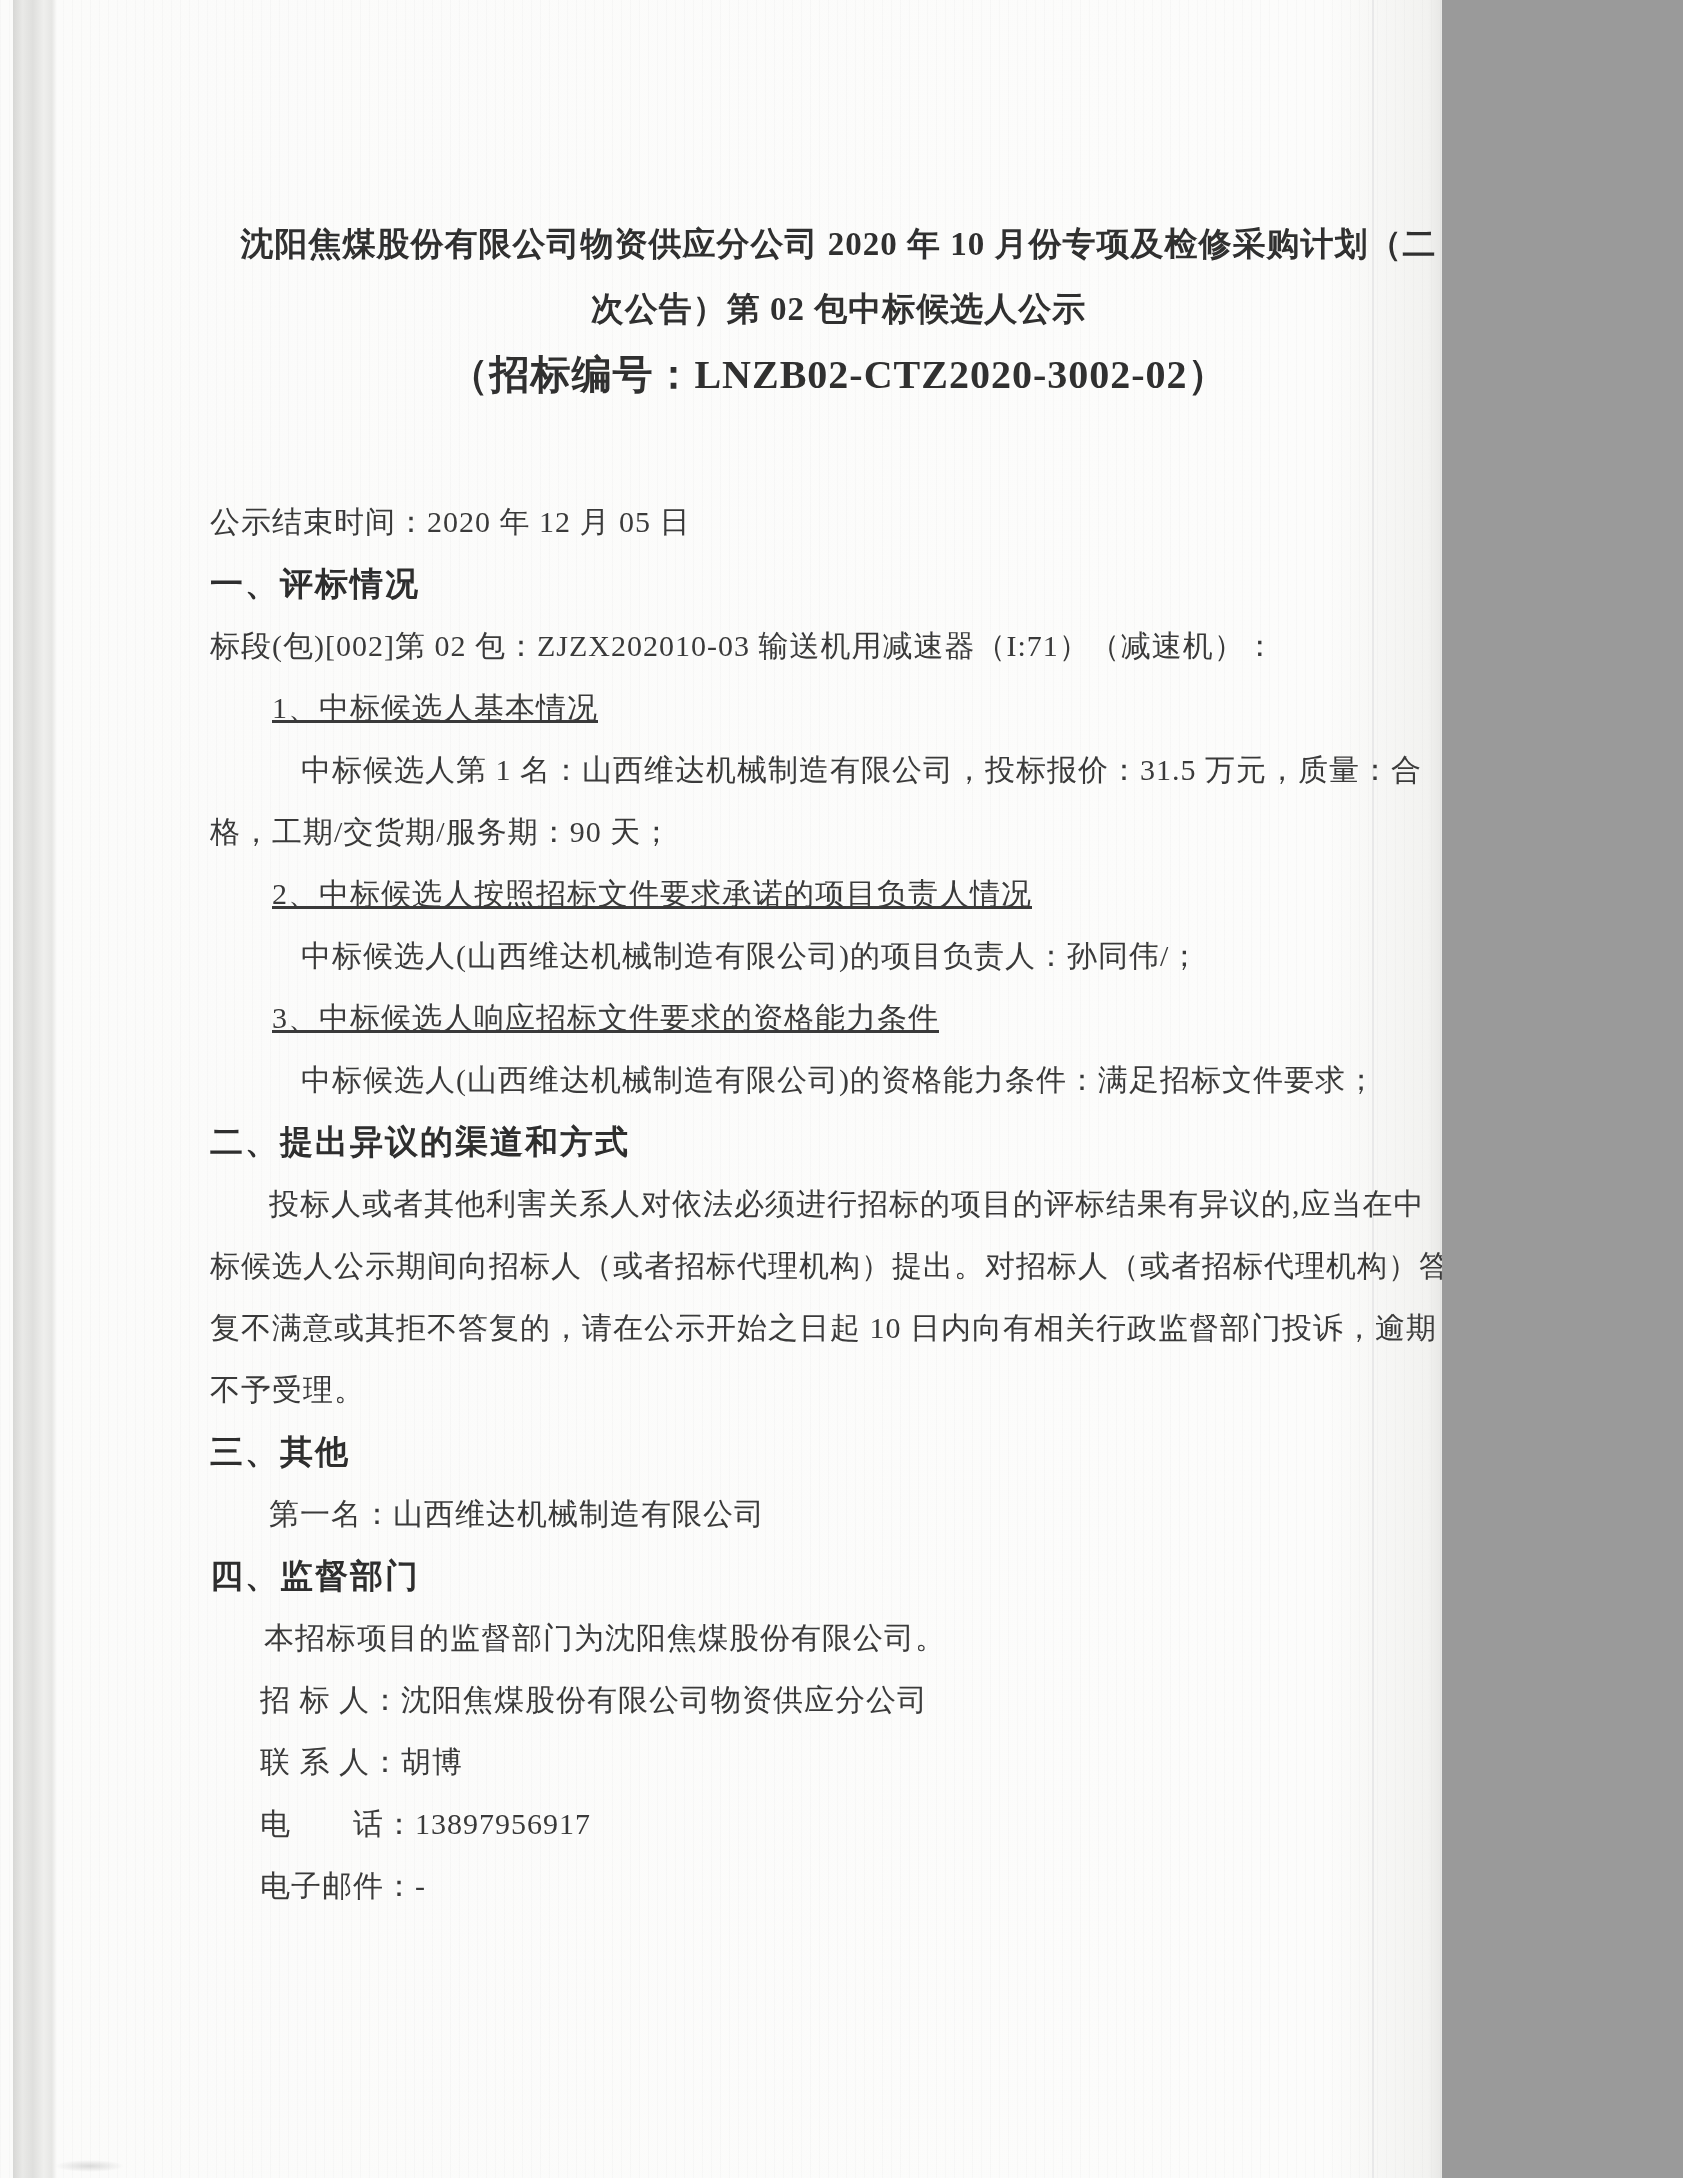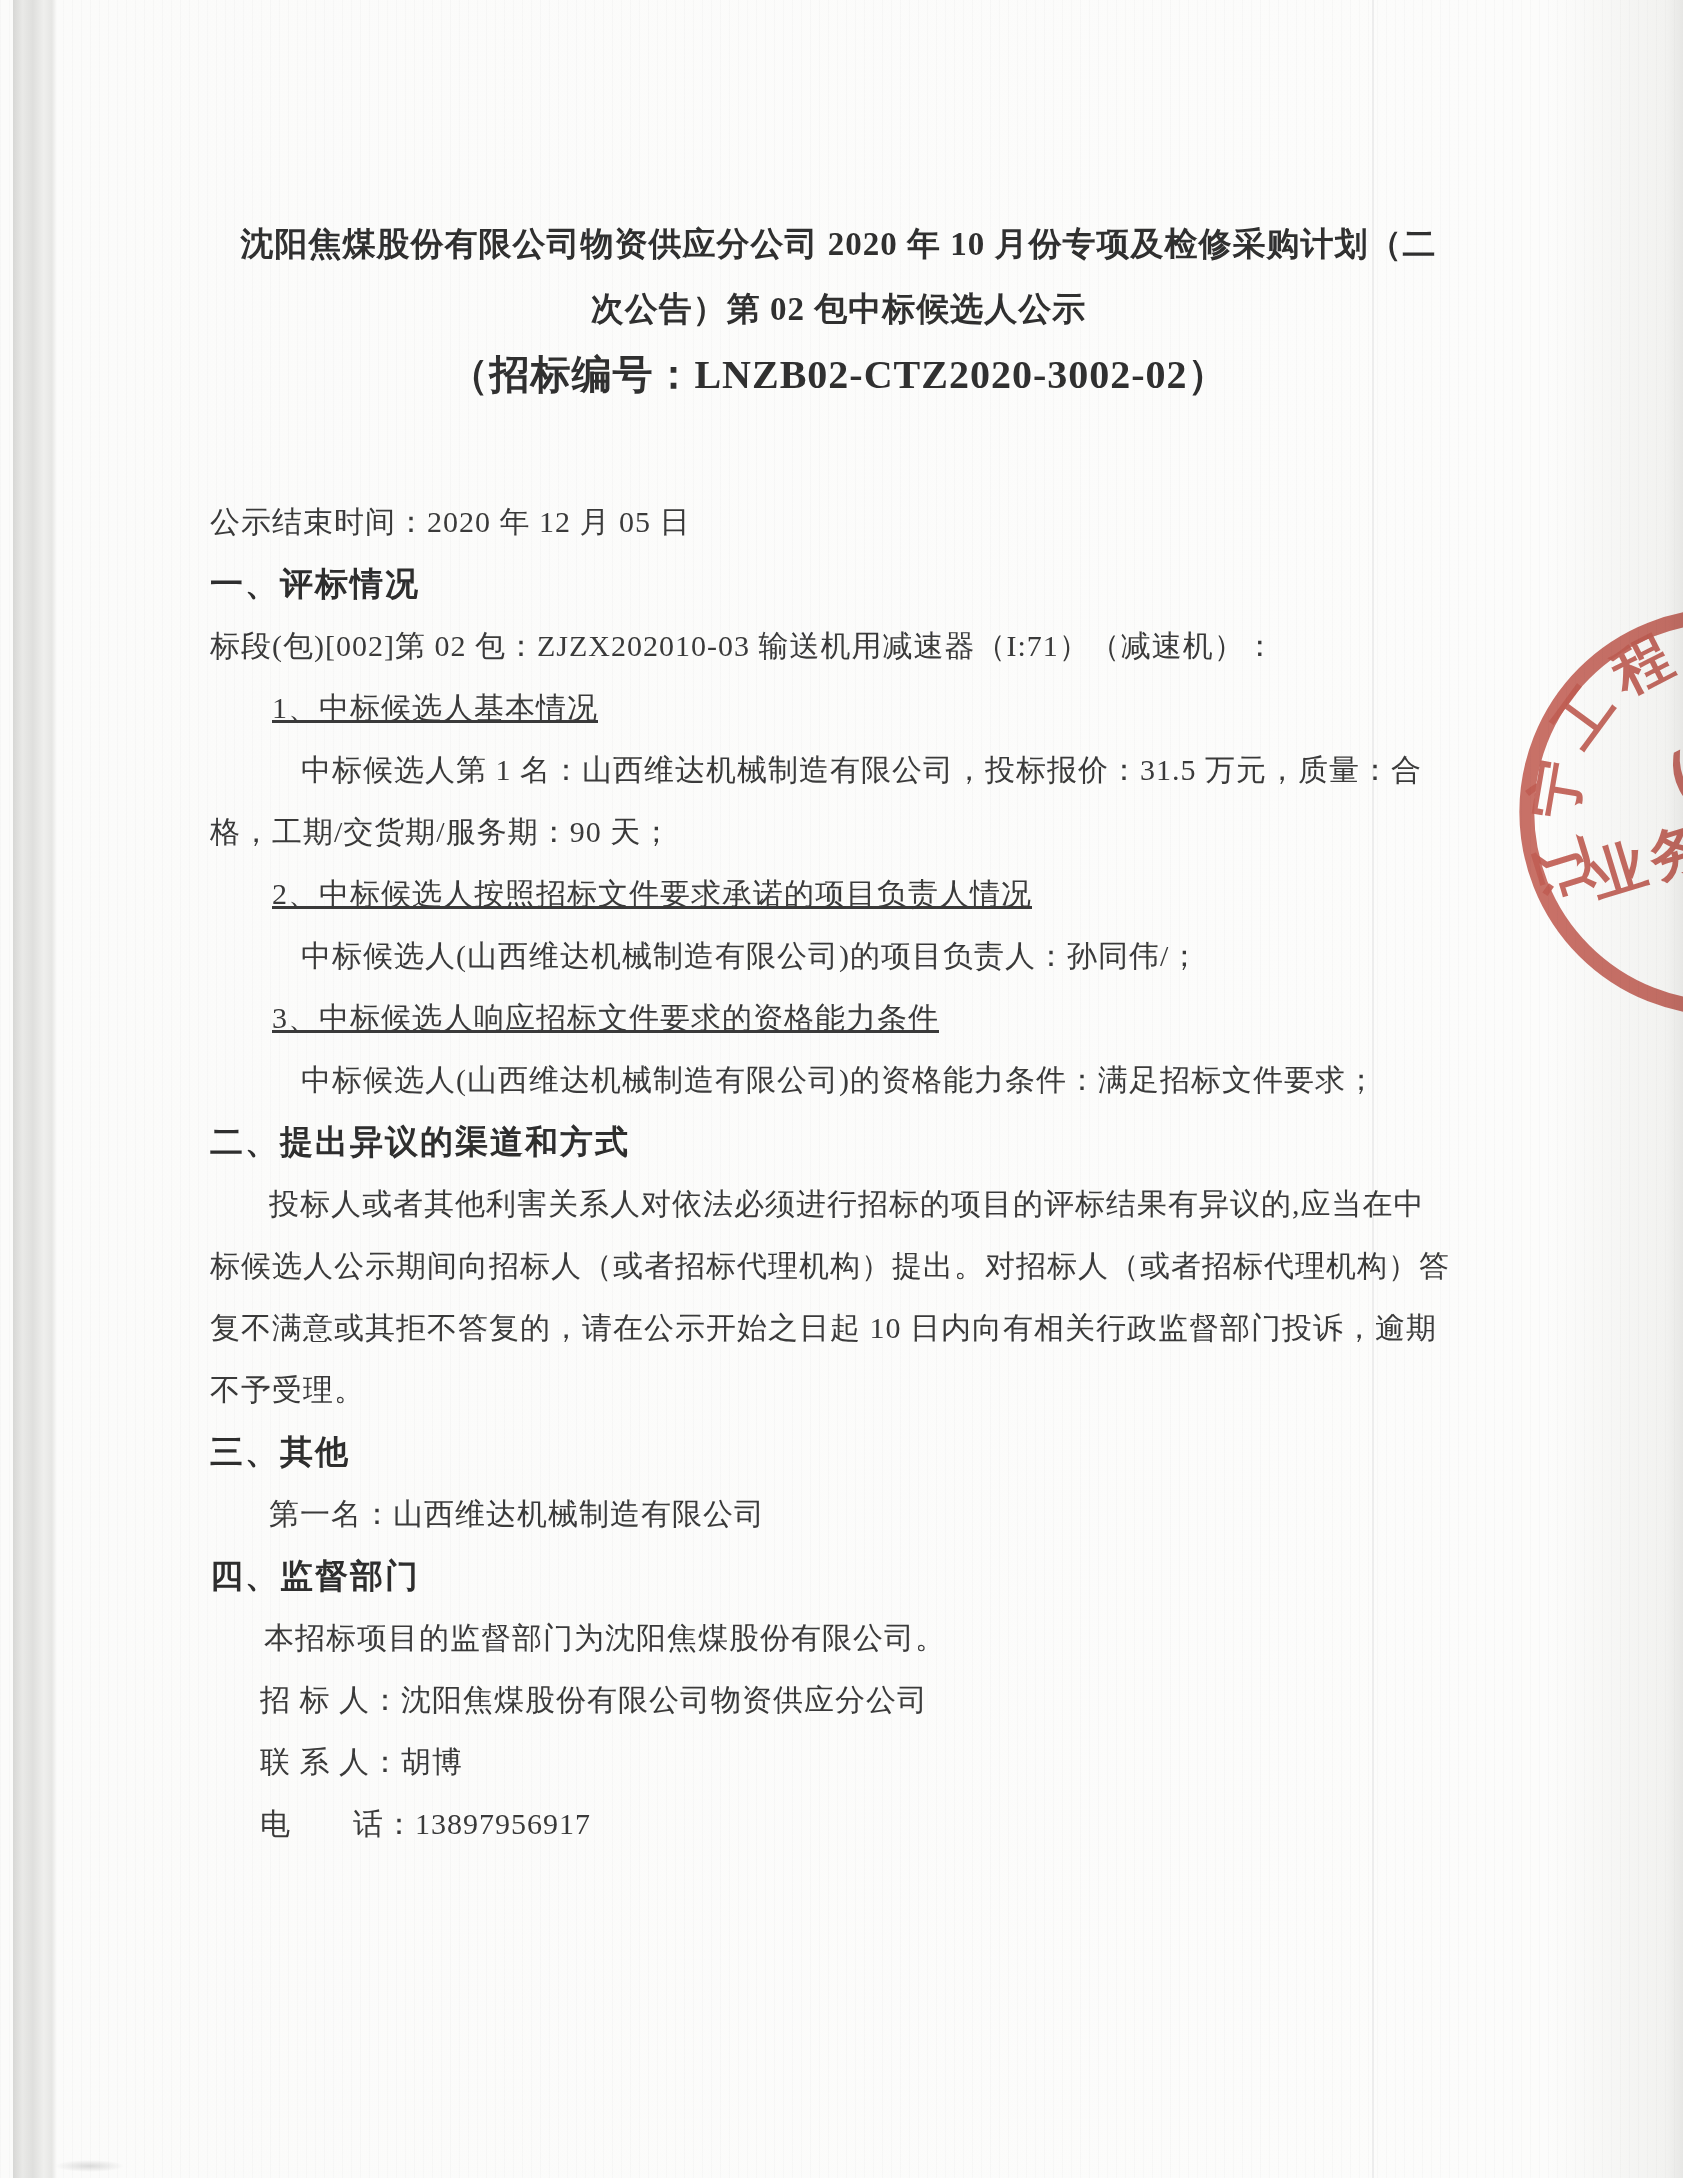--- a/index.html
+++ b/index.html
@@ -1,18 +1,18 @@
 <!DOCTYPE html>
 <html><head>
 <meta charset="utf-8">
 <style>
   html,body{margin:0;padding:0;background:#9a9a9a;}
   .page{
     position:relative;
-    width:1683px;height:2178px;
+    width:1442px;height:2178px;
     background:
       repeating-linear-gradient(90deg, rgba(120,120,125,0.035) 0 1px, rgba(0,0,0,0) 1px 9px),
       linear-gradient(90deg,#fbfbfa 0%, #fcfcfb 92%, #f2f2f0 99%, #e7e7e5 100%),
       #fcfcfb;
     overflow:hidden;
     font-family:"Liberation Serif","DejaVu Serif",serif;
     color:#383838;
   }
   .scan-edge{
     position:absolute;left:13px;top:0;width:44px;height:2178px;
@@ -89,20 +89,21 @@
 
       <div class="ln hd">三、其他</div>
       <div class="ln ind-c">第一名：山西维达机械制造有限公司</div>
 
       <div class="ln hd">四、监督部门</div>
       <div class="ln ind-d">本招标项目的监督部门为沈阳焦煤股份有限公司。</div>
 
       <div class="ln ind-e">招 标 人：沈阳焦煤股份有限公司物资供应分公司</div>
       <div class="ln ind-e">联 系 人：胡博</div>
       <div class="ln ind-e">电　　话：13897956917</div>
+      <div class="ln ind-e">电子邮件：-</div>
     </div>
   </div>
 
   <svg class="stamp" viewBox="0 0 440 440" xmlns="http://www.w3.org/2000/svg">
     <defs>
       <path id="arcpath" d="M 114 326 A 150 150 0 1 1 326 326" fill="none"></path>
     </defs>
     <circle cx="220" cy="220" r="198" fill="none" stroke="#c0554b" stroke-width="15" stroke-opacity="0.9"></circle>
     <text font-size="58" font-weight="700" font-family="Liberation Sans, DejaVu Sans, sans-serif" fill="#bf5248" fill-opacity="0.92" letter-spacing="12">
       <textPath href="#arcpath" startOffset="38">辽宁工程招</textPath>

